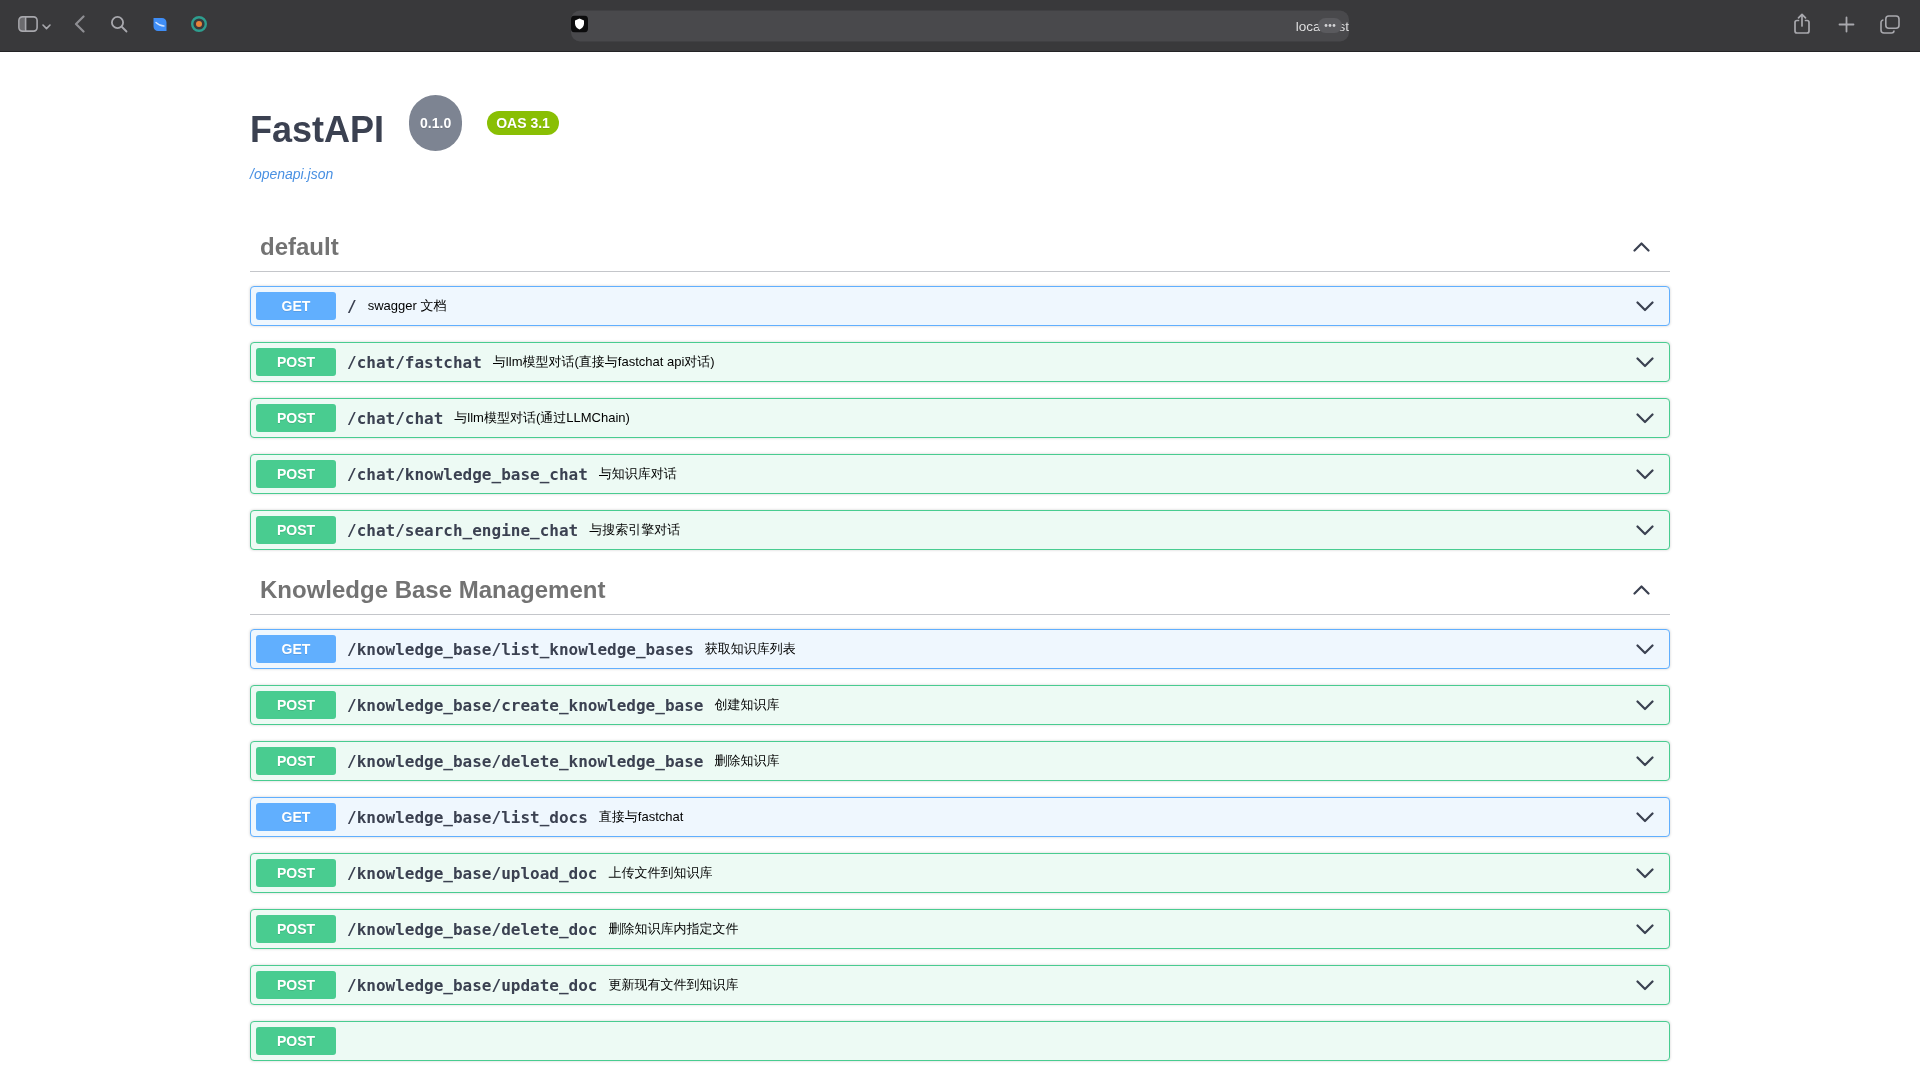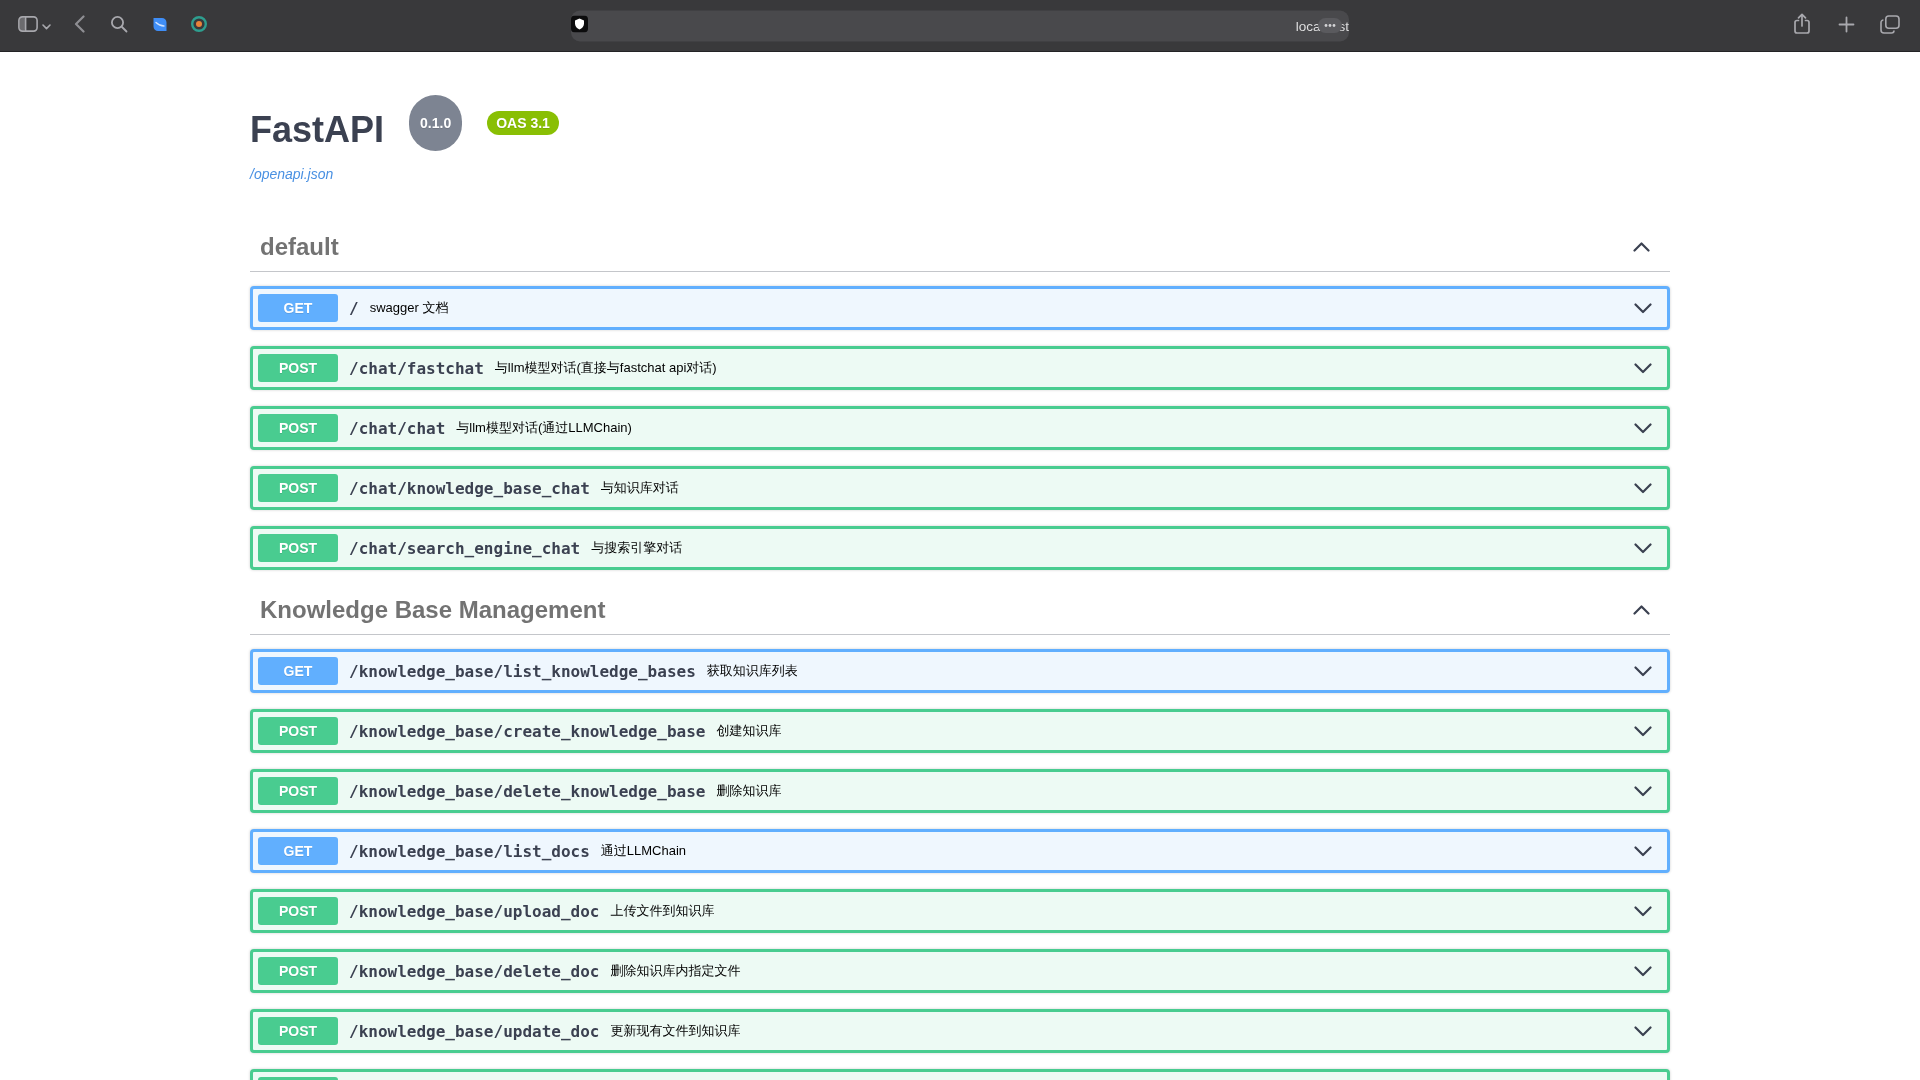--- a/index.html
+++ b/index.html
@@ -56,21 +56,21 @@
   .api-section { margin-bottom:8px; }
   .opblock-tag {
     display:flex; align-items:center;
     padding:10px 20px 10px 10px; margin-bottom:14px;
     border-bottom:1px solid rgba(59,65,81,.3);
     font-size:24px; font-weight:700; color:#737373; cursor:pointer;
   }
   .collapse-arrow { margin-left:auto; display:flex; cursor:pointer; }
 
   .opblock {
-    border:3px solid #a21caf; border-radius:4px; margin-bottom:16px;
+    border:1px solid #a21caf; border-radius:4px; margin-bottom:16px;
     box-shadow:0 0 3px rgba(0,0,0,.19); cursor:pointer;
   }
   .opblock.get  { background:var(--get-bg,#eff7fe);  border-color:var(--get,#61affe); }
   .opblock.post { background:var(--post-bg,#edfaf4); border-color:var(--post,#49cc90); }
   .opblock-summary { display:flex; align-items:center; padding:5px; }
   .method {
     min-width:80px; text-align:center; padding:6px 0; border-radius:3px;
     color:#fff; font-size:14px; font-weight:700;
     text-shadow:0 1px 0 rgba(0,0,0,.1);
   }
@@ -318,21 +318,21 @@
           <path d="M1.5 1.5 L9 9 L16.5 1.5" stroke="#3b4151" stroke-width="2.2" stroke-linecap="round" stroke-linejoin="round"></path>
         </svg>
       </span>
     </div>
   </div>
 
   <div class="opblock get">
     <div class="opblock-summary">
       <span class="method">GET</span>
       <span class="path">/knowledge_base/list_docs</span>
-      <span class="desc">通过LLMChain</span>
+      <span class="desc">直接与fastchat</span>
       <span class="expand-arrow">
         <svg width="18" height="11" viewBox="0 0 18 11" fill="none">
           <path d="M1.5 1.5 L9 9 L16.5 1.5" stroke="#3b4151" stroke-width="2.2" stroke-linecap="round" stroke-linejoin="round"></path>
         </svg>
       </span>
     </div>
   </div>
 
   <div class="opblock post">
     <div class="opblock-summary">

